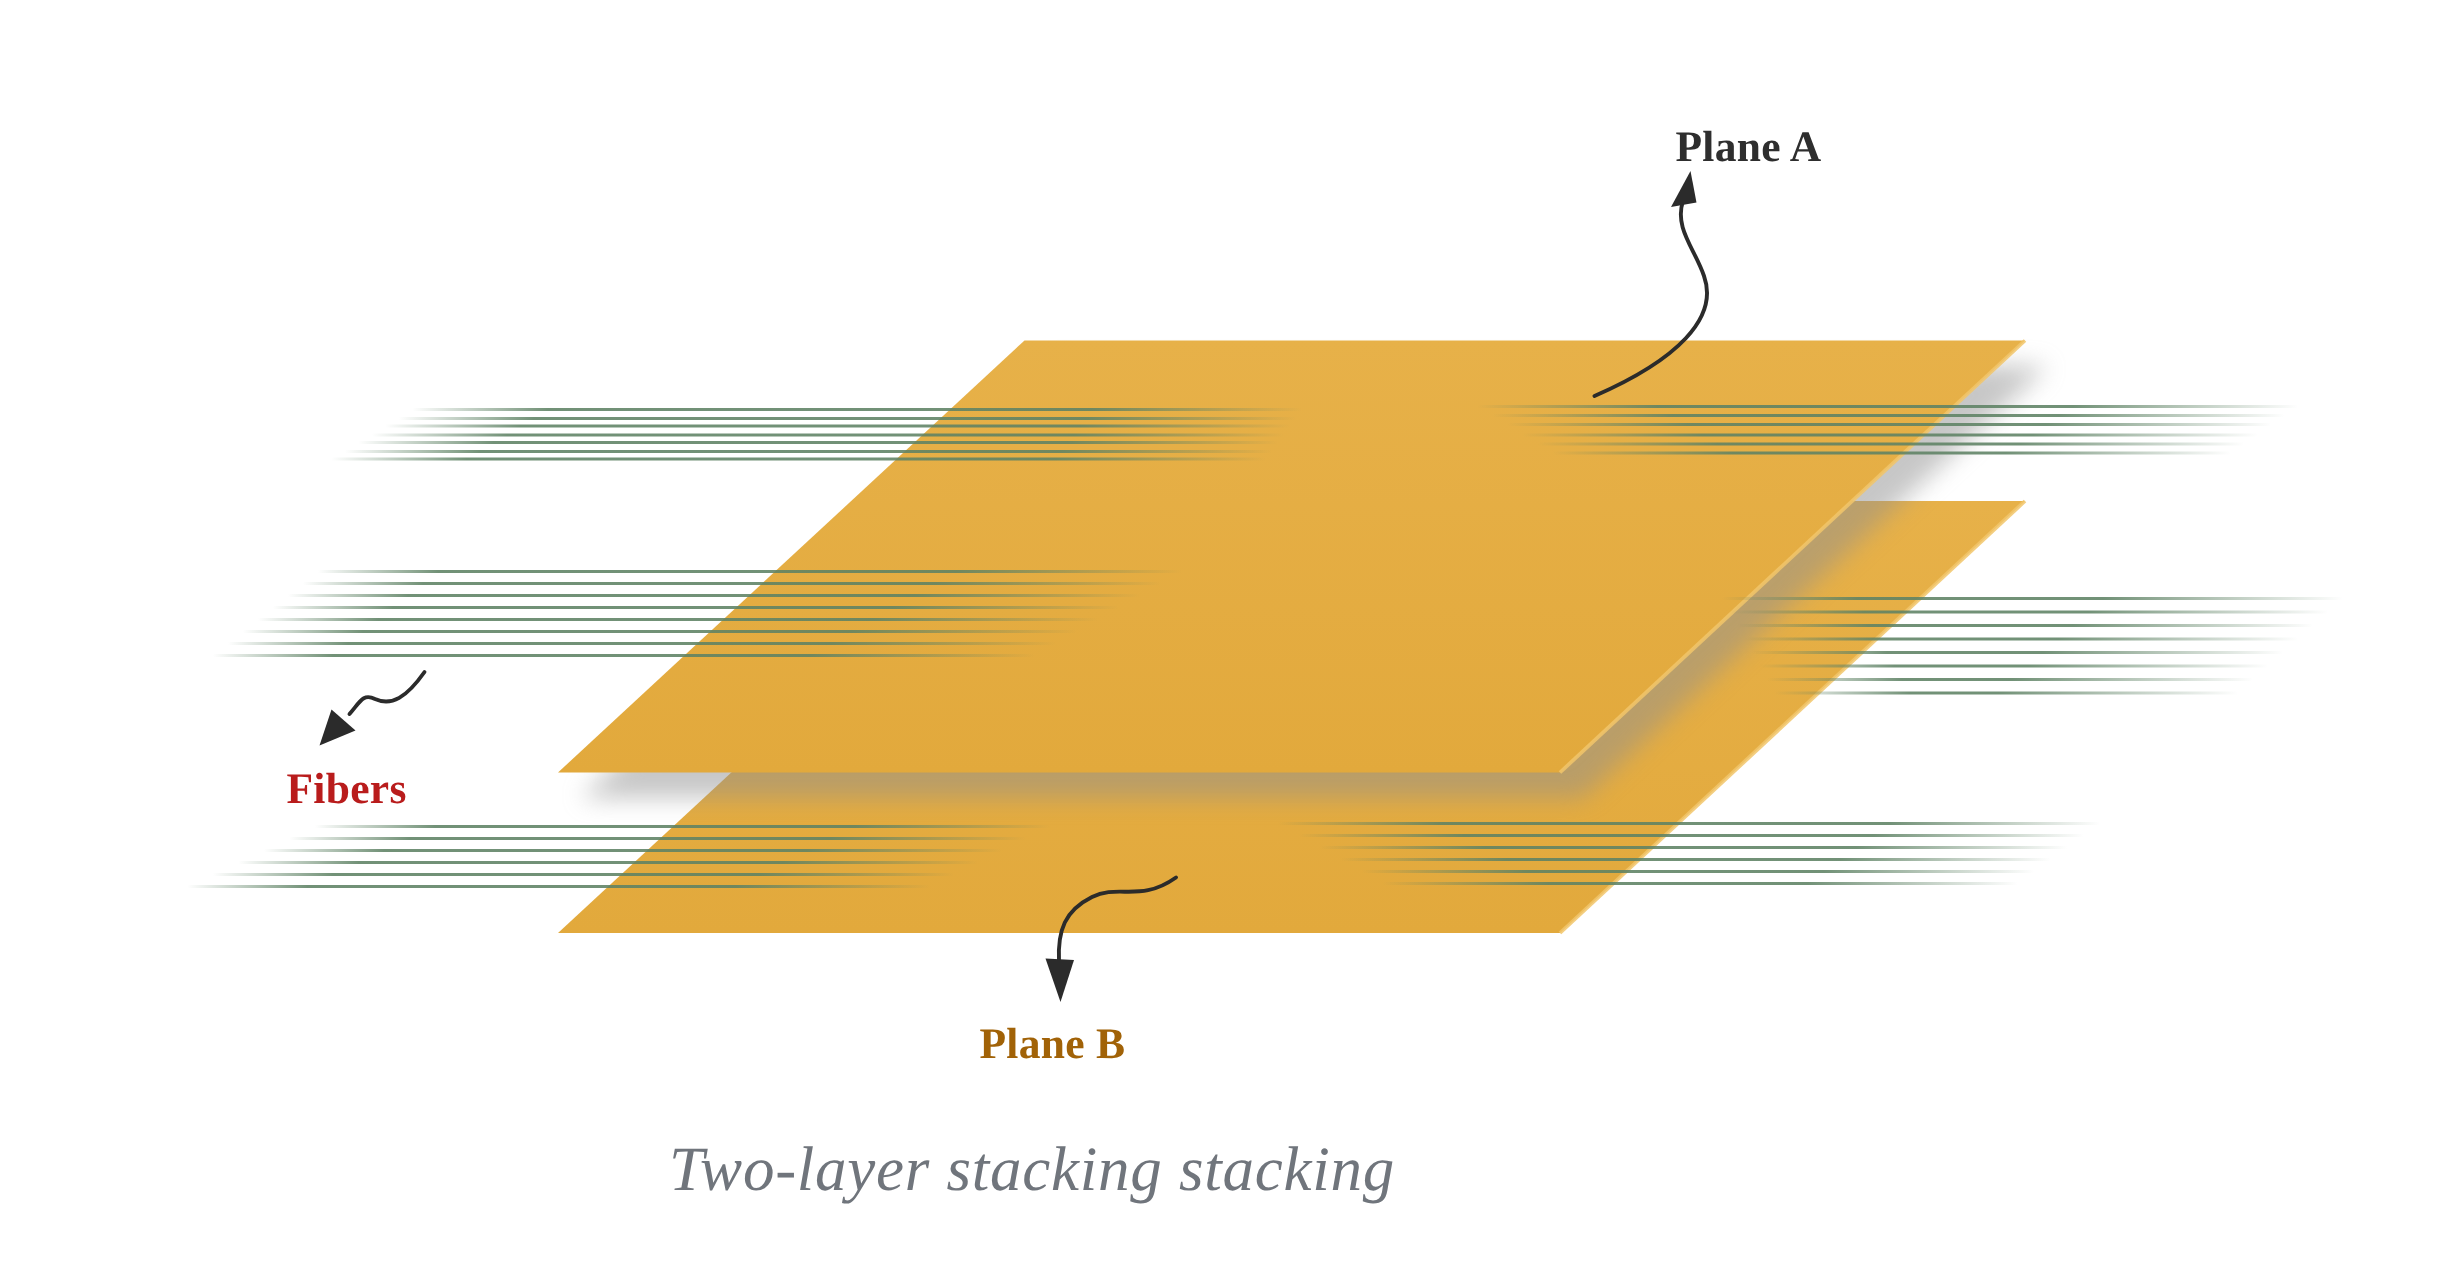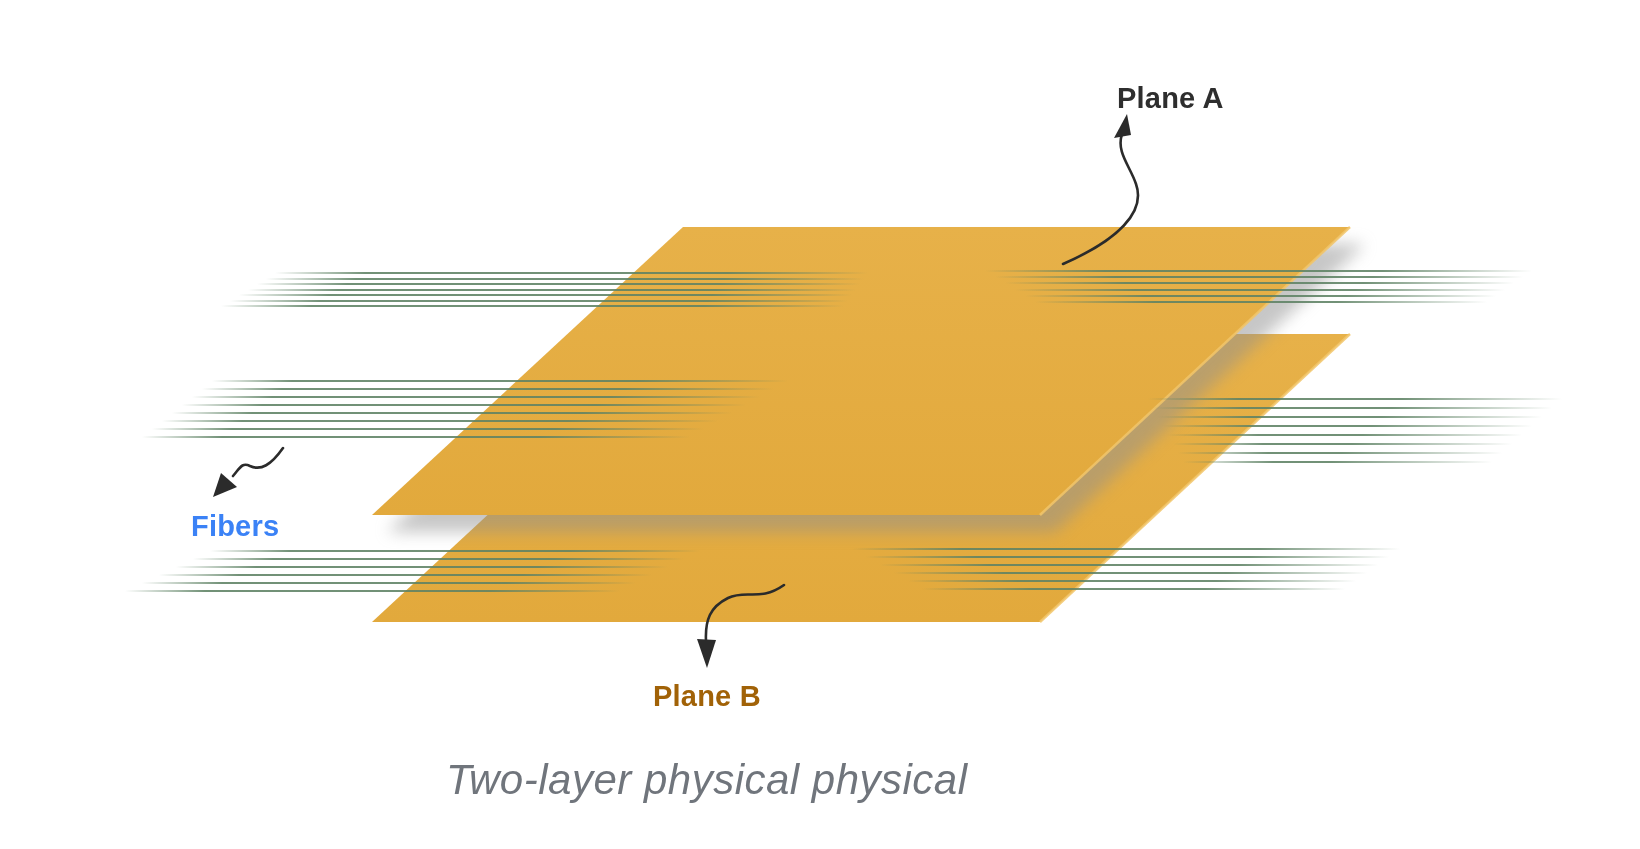--- a/index.html
+++ b/index.html
@@ -1,21 +1,21 @@
 <!DOCTYPE html>
 <html><head>
 <meta charset="utf-8">
 <style>
   html,body{margin:0;padding:0;background:#ffffff;}
   .canvas{
     position:relative;
     width:1640px;height:849px;
     overflow:hidden;
     background:#ffffff;
-    font-family:Liberation Sans, sans-serif;
+    font-family:Liberation Serif, serif;
   }
   .layer{position:absolute;left:0;top:0;width:1640px;height:849px;}
   svg.layer{display:block;}
   .fiber-line{position:absolute;height:2px;pointer-events:none;}
   .diagram-label{
     position:absolute;
     color:#2e2e2e;
     font-size:29px;
     font-weight:600;
     letter-spacing:.2px;
@@ -112,18 +112,18 @@
       <polygon points="213,497 221,473 237,487" fill="#2B2B2B"></polygon>
     </g>
 
     <g>
       <path d="M784,585 C760,602 746,589 728,598 C710,607 705,620 706,641" stroke="#2B2B2B" stroke-width="2.6" stroke-linecap="round"></path>
       <polygon points="707,668 697,639 716,640" fill="#2B2B2B"></polygon>
     </g>
   </svg>
 
   <div class="diagram-label" style="left: 1117px; top: 82px; color: rgb(46, 46, 46);">Plane A</div>
-  <div class="diagram-label" style="left: 191px; top: 510px; color: #3b82f6;">Fibers</div>
+  <div class="diagram-label" style="left: 191px; top: 510px; color: #b91c1c;">Fibers</div>
   <div class="diagram-label" style="left: 653px; top: 680px; color: #a16207;">Plane B</div>
 
-  <div class="caption" style="color: rgb(112, 117, 124);">Two-layer physical physical</div>
+  <div class="caption" style="color: rgb(112, 117, 124);">Two-layer stacking stacking</div>
 
 </div>
 
 </body></html>

